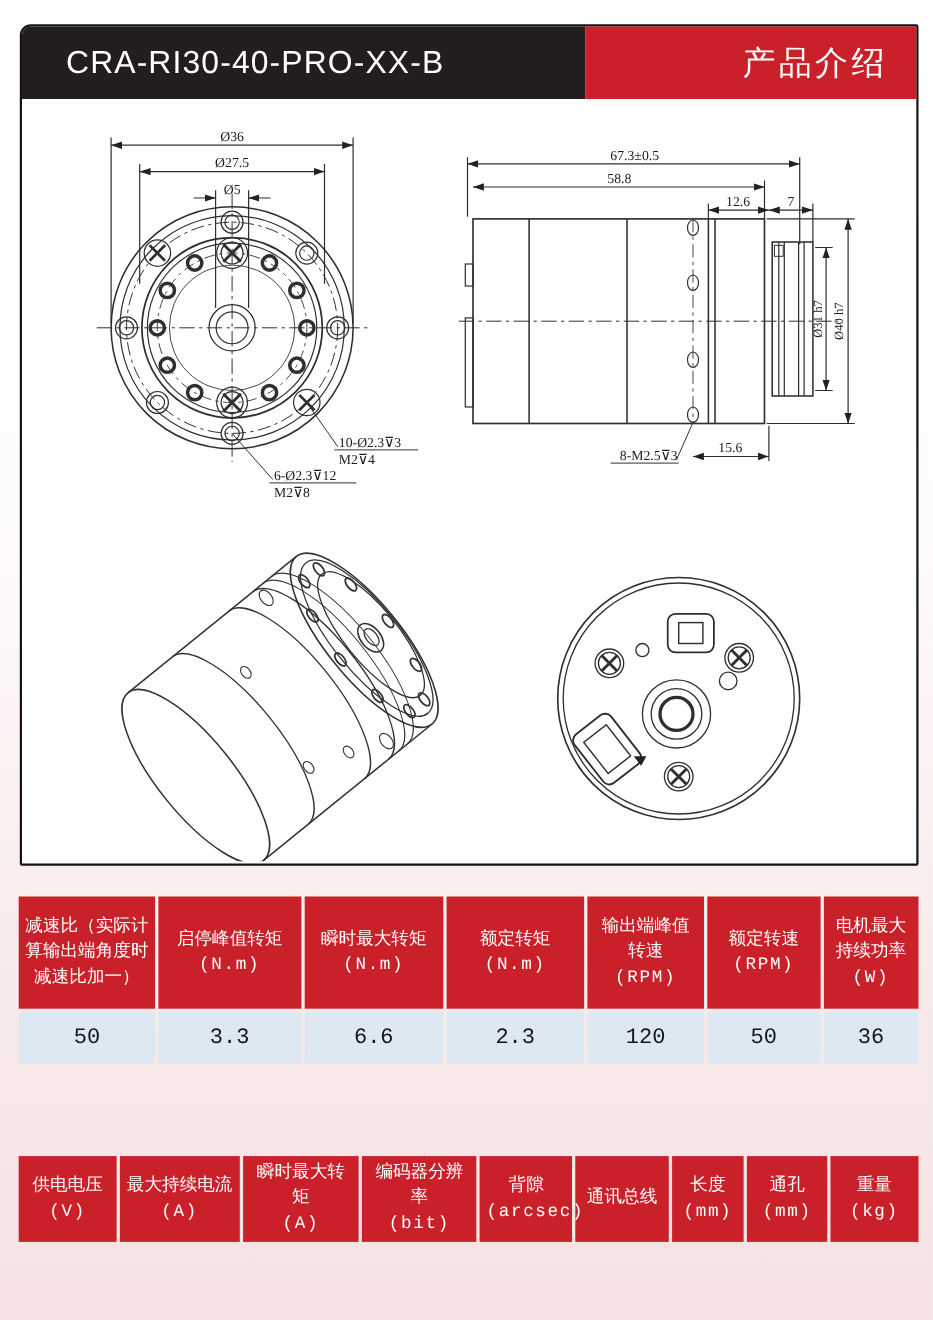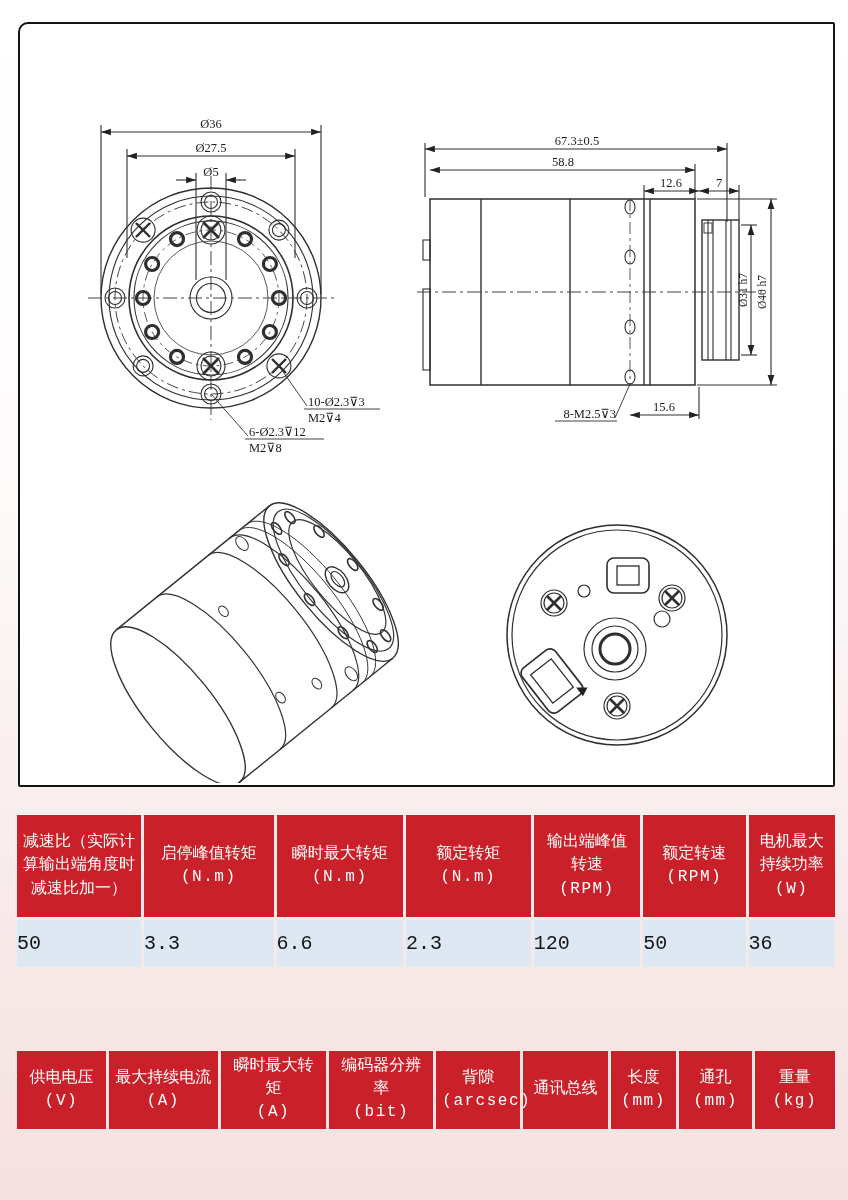--- a/index.html
+++ b/index.html
@@ -38,41 +38,43 @@
   
   .tbl-wrap { position:absolute; left:14px; width:824px;font-family:Liberation Mono, monospace; }
   table { width:100%; border-collapse:separate; border-spacing:3px; table-layout:fixed; }
   th {
     background:#c9202a; color:#ffffff; font-weight:normal;
     font-size:16px; line-height:1.45; text-align:center; vertical-align:middle;
     padding:4px 6px;
   }
   td {
     background:#dde8f2; color:#161616; font-size:20px;
-    vertical-align:middle;margin-top:36px;
+    text-align:center; vertical-align:middle;margin-top:36px;
   }
   .t1 th { height:102px; }
   .t1 td { height:47px; }
   .t2 th { height:72px; }
   .t2 td { height:50px; }
   .h-unit { letter-spacing:1.5px; }
 </style>
 </head>
 <body>
 
 <svg width="0" height="0" style="position:absolute">
   <defs>
     <marker id="arr" viewBox="0 0 10 10" refX="10" refY="5" markerWidth="9" markerHeight="9" orient="auto-start-reverse">
       <path d="M0,1.6 L10,5 L0,8.4 z" fill="#222"></path>
     </marker>
   </defs>
 </svg>
 
 <div class="panel">
   <div class="panel-header">
+    <div class="ph-black">CRA-RI30-40-PRO-XX-B</div>
+    <div class="ph-red">产品介绍</div>
   </div>
 
   <div class="draw-area">
 
     <svg class="dwg" style="left:52px;top:18px" width="310" height="365" viewBox="0 0 310 365">
       <g stroke="#2f2f2f" fill="none" stroke-width="1.1">
 
         <line x1="29" y1="17" x2="29" y2="186"></line>
         <line x1="249" y1="17" x2="249" y2="186"></line>
         <line x1="29" y1="24" x2="249" y2="24" marker-start="url(#arr)" marker-end="url(#arr)"></line>

